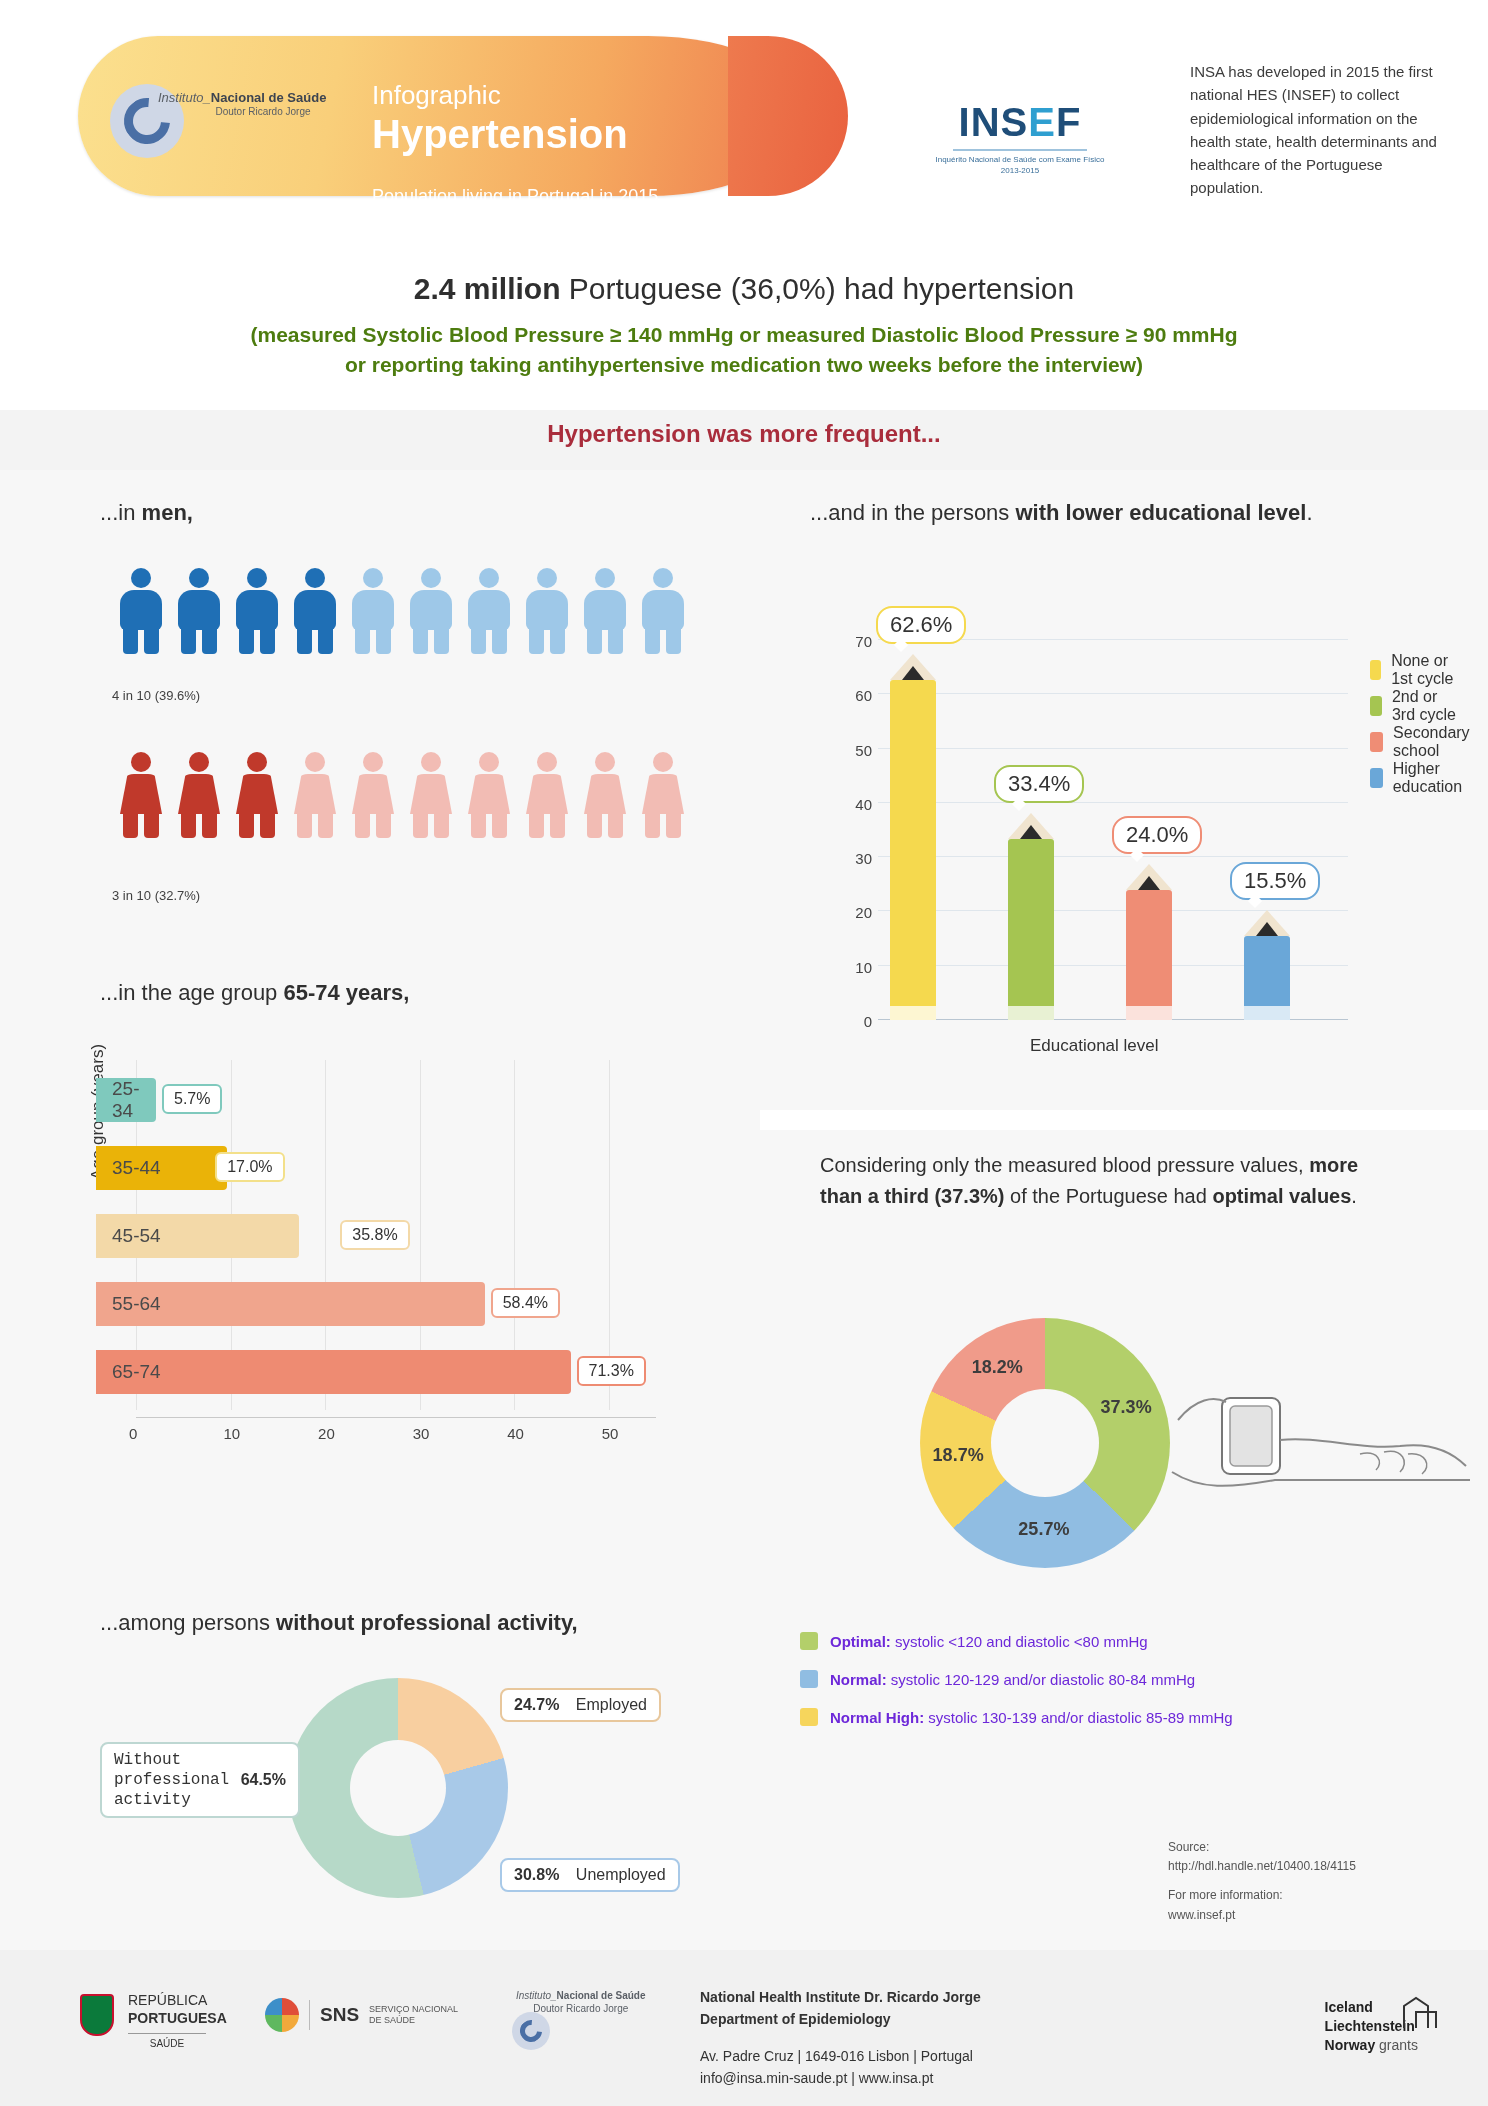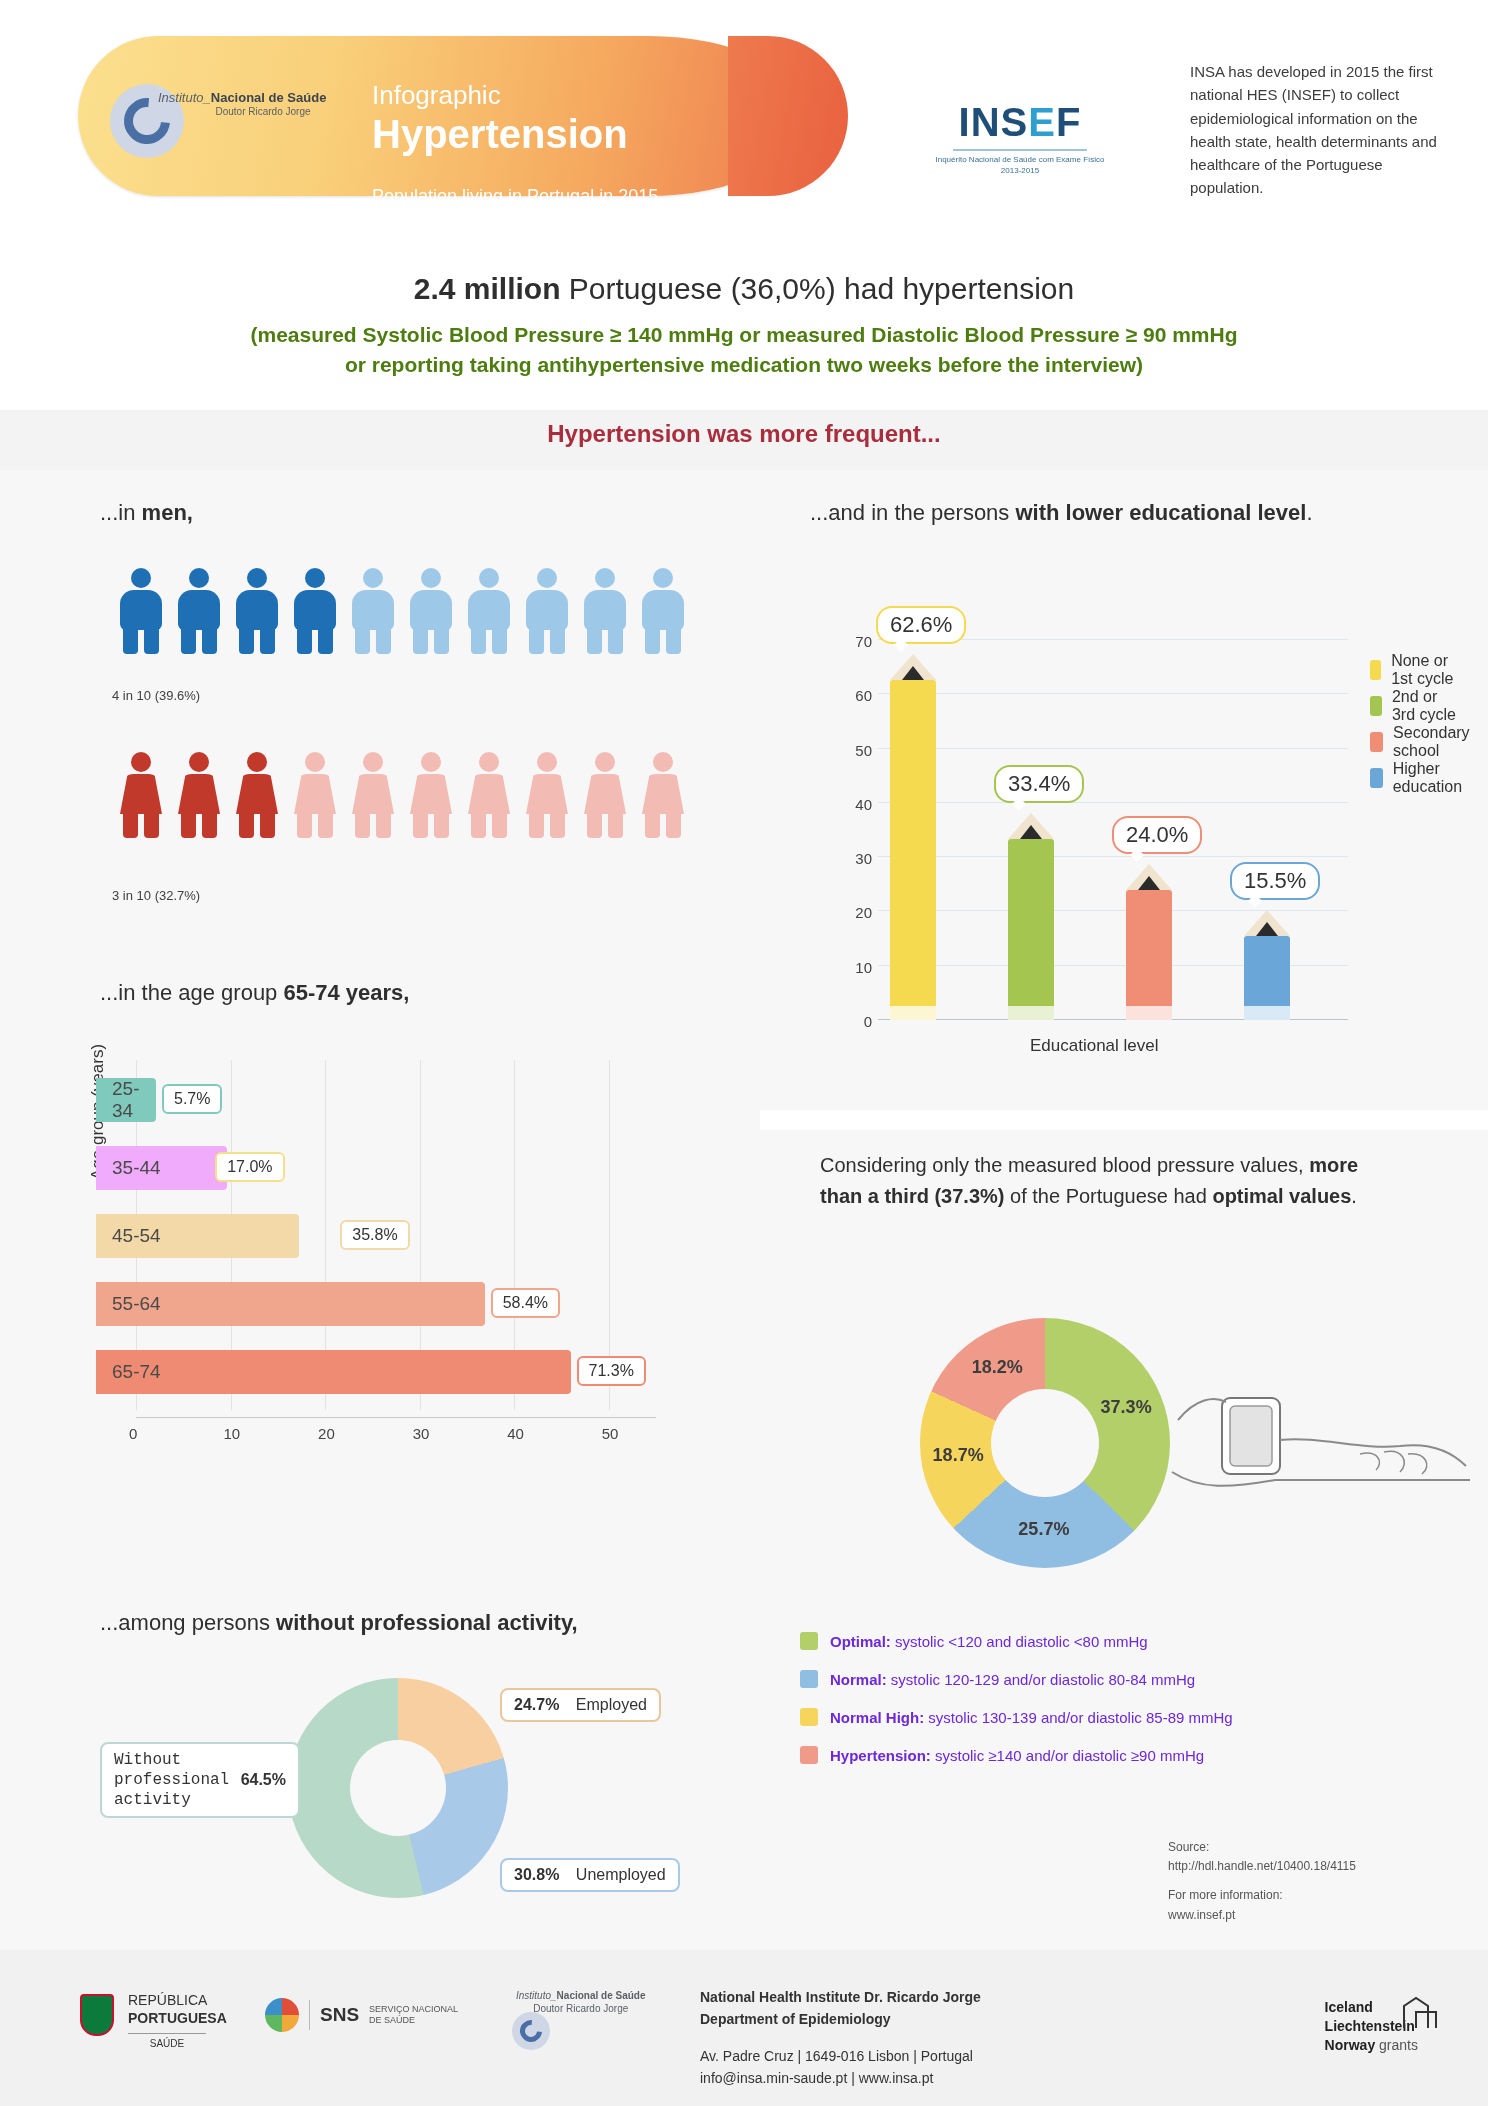--- a/index.html
+++ b/index.html
@@ -493,21 +493,21 @@
       <div class="age-vline" style="left: 323.636px; height: 350px;"></div>
       <div class="age-tick" style="left: 316.636px;">30</div>
       <div class="age-vline" style="left: 418.182px; height: 350px;"></div>
       <div class="age-tick" style="left: 411.182px;">40</div>
       <div class="age-vline" style="left: 512.727px; height: 350px;"></div>
       <div class="age-tick" style="left: 505.727px;">50</div>
       <div class="age-bar" style="left: 0px; top: 18px; width: 60px; background: rgb(127, 201, 189);">
         <span class="lbl">25-34</span>
       </div>
       <div class="age-val" style="left: 66px; top: 24px; border-color: rgb(127, 201, 189);">5.7%</div>
-      <div class="age-bar" style="left: 0px; top: 86px; width: 131px; background: #f0abfc;">
+      <div class="age-bar" style="left: 0px; top: 86px; width: 131px; background: #eab308;">
         <span class="lbl">35-44</span>
       </div>
       <div class="age-val" style="left: 119.152px; top: 92px; border-color: rgb(243, 224, 138);">17.0%</div>
       <div class="age-bar" style="left: 0px; top: 154px; width: 203px; background: rgb(243, 217, 168);">
         <span class="lbl">45-54</span>
       </div>
       <div class="age-val" style="left: 244.285px; top: 160px; border-color: rgb(243, 217, 168);">35.8%</div>
       <div class="age-bar" style="left: 0px; top: 222px; width: 388.71px; background: rgb(240, 165, 141);">
         <span class="lbl">55-64</span>
       </div>
@@ -576,24 +576,20 @@
         <span><b>Optimal:</b><span> systolic &lt;120 and diastolic &lt;80 mmHg</span></span>
       </div>
       <div class="row">
         <span class="sw" style="background:#90bde2"></span>
         <span><b>Normal:</b><span> systolic 120-129 and/or diastolic 80-84 mmHg</span></span>
       </div>
       <div class="row">
         <span class="sw" style="background:#f6d55c"></span>
         <span><b>Normal High:</b><span> systolic 130-139 and/or diastolic 85-89 mmHg</span></span>
       </div>
-      <div class="row">
-        <span class="sw" style="background:#f09b8a"></span>
-        <span><b>Hypertension:</b><span> systolic ≥140 and/or diastolic ≥90 mmHg</span></span>
-      </div>
     </div>
 
   <div class="source">
     <div>Source:</div>
     <div>http://hdl.handle.net/10400.18/4115</div>
     <div style="margin-top:10px;">For more information:</div>
     <div>www.insef.pt</div>
   </div>
 
   <div class="footer-bg"></div>

